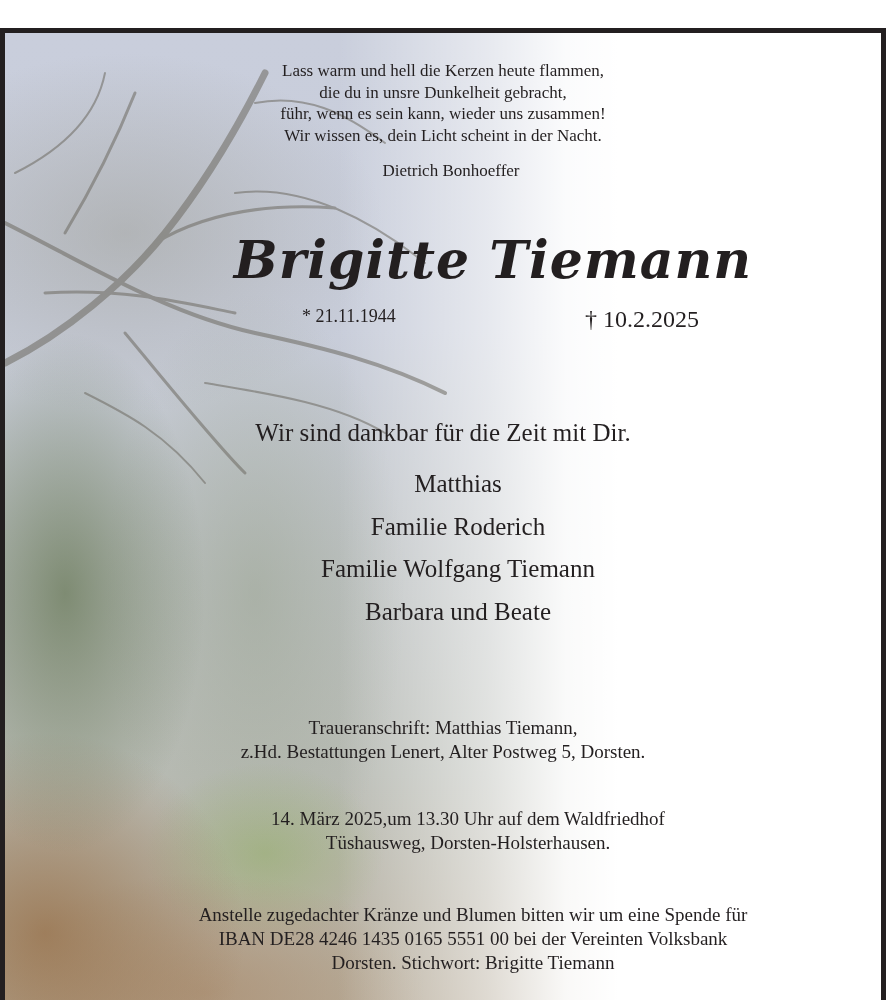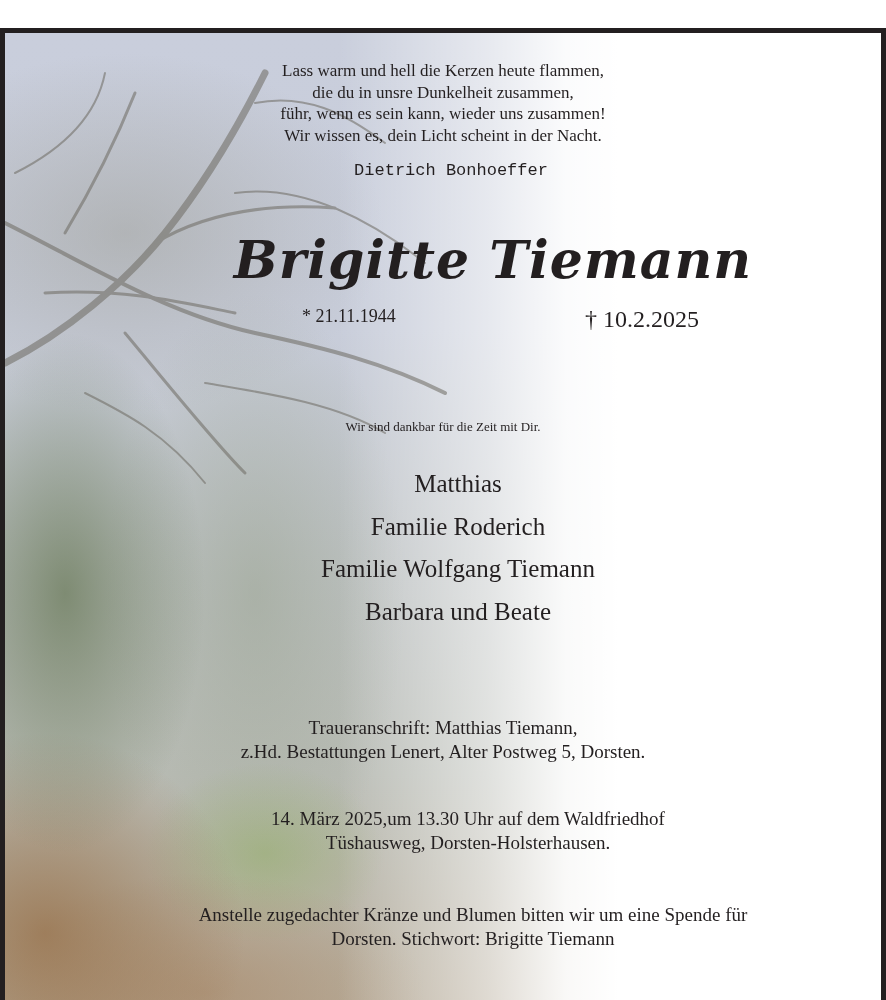--- a/index.html
+++ b/index.html
@@ -28,30 +28,30 @@
         radial-gradient(ellipse 220px 120px at 200px 960px, rgba(170,140,110,0.7), rgba(170,140,110,0) 100%),
         radial-gradient(ellipse 120px 90px at 260px 820px, rgba(150,175,110,0.6), rgba(150,175,110,0) 100%),
         radial-gradient(ellipse 150px 300px at 250px 560px, rgba(150,160,140,0.5), rgba(150,160,140,0) 100%),
         radial-gradient(ellipse 260px 180px at 120px 200px, rgba(150,150,140,0.45), rgba(150,150,140,0) 100%),
         linear-gradient(180deg, #c9cedc 0%, #c8cdda 30%, #bfc3c4 55%, #b9bcb5 75%, #b7ab98 100%);
     }
     .branches { position: absolute; left: 0; top: 0; width: 600px; height: 1000px; opacity: 0.55; }
     .content { position: absolute; left: 0; top: 0; width: 100%; height: 100%; }
     .center { position: absolute; left: 0; right: 0; text-align: center; }
     .poem { top: 27px; font-size: 17px; line-height: 21.5px; left: 180px; right: 180px; }
-    .poem-author { top: 128px; font-size: 17px; left: 180px; right: 164px; font-family: Liberation Mono, monospace; }
+    .poem-author { top: 128px; font-size: 17px; left: 180px; right: 164px; }
     .name {
       top: 196px; left: 200px; right: 100px;
       font-size: 52px; font-weight: bold; letter-spacing: 1px;
       font-family: "DejaVu Serif", "Liberation Serif", serif;
       font-style: italic;
     }
     .birth { position: absolute; left: 297px; top: 273px; font-size: 18px; }
     .death { position: absolute; left: 580px; top: 273px; font-size: 24px; }
-    .thanks { top: 386px; font-size: 13px; left: 180px; right: 180px; }
+    .thanks { top: 386px; font-size: 25px; left: 180px; right: 180px; }
     .mourners { top: 430px; font-size: 25px; line-height: 42.5px; left: 180px; right: 150px; text-align: center; }
     .address { top: 683px; font-size: 19px; line-height: 24px; left: 120px; right: 120px; }
     .ceremony { top: 774px; font-size: 19px; line-height: 24px; left: 120px; right: 70px; }
     .donation { top: 870px; font-size: 19px; line-height: 24px; left: 100px; right: 40px; }
     .line { display: block; white-space: nowrap; }
   </style>
 </head>
 <body>
 
 <div class="frame">
@@ -68,21 +68,21 @@
       <path d="M10 140 C50 120 90 90 100 40" stroke-width="2"></path>
       <path d="M200 350 C260 360 330 370 380 400" stroke-width="2"></path>
       <path d="M250 70 C300 60 340 80 380 110" stroke-width="2"></path>
       <path d="M80 360 C120 380 160 400 200 450" stroke-width="2"></path>
     </g>
   </svg>
 
   <div class="content">
     <div class="center poem">
       <span class="line">Lass warm und hell die Kerzen heute flammen,</span>
-      <span class="line">die du in unsre Dunkelheit zusammen,</span>
+      <span class="line">die du in unsre Dunkelheit gebracht,</span>
       <span class="line">führ, wenn es sein kann, wieder uns zusammen!</span>
       <span class="line">Wir wissen es, dein Licht scheint in der Nacht.</span>
     </div>
     <div class="center poem-author">Dietrich Bonhoeffer</div>
 
     <div class="center name">Brigitte Tiemann</div>
     <div class="birth">* 21.11.1944</div>
     <div class="death">† 10.2.2025</div>
 
     <div class="center thanks">Wir sind dankbar für die Zeit mit Dir.</div>
@@ -99,16 +99,17 @@
       <span class="line">z.Hd. Bestattungen Lenert, Alter Postweg 5, Dorsten.</span>
     </div>
 
     <div class="center ceremony">
       <span class="line">14. März 2025,um 13.30 Uhr auf dem Waldfriedhof</span>
       <span class="line">Tüshausweg, Dorsten-Holsterhausen.</span>
     </div>
 
     <div class="center donation">
       <span class="line">Anstelle zugedachter Kränze und Blumen bitten wir um eine Spende für</span>
+      <span class="line">IBAN DE28 4246 1435 0165 5551 00 bei der Vereinten Volksbank</span>
       <span class="line">Dorsten. Stichwort: Brigitte Tiemann</span>
     </div>
   </div>
 </div>
 
 </body></html>

